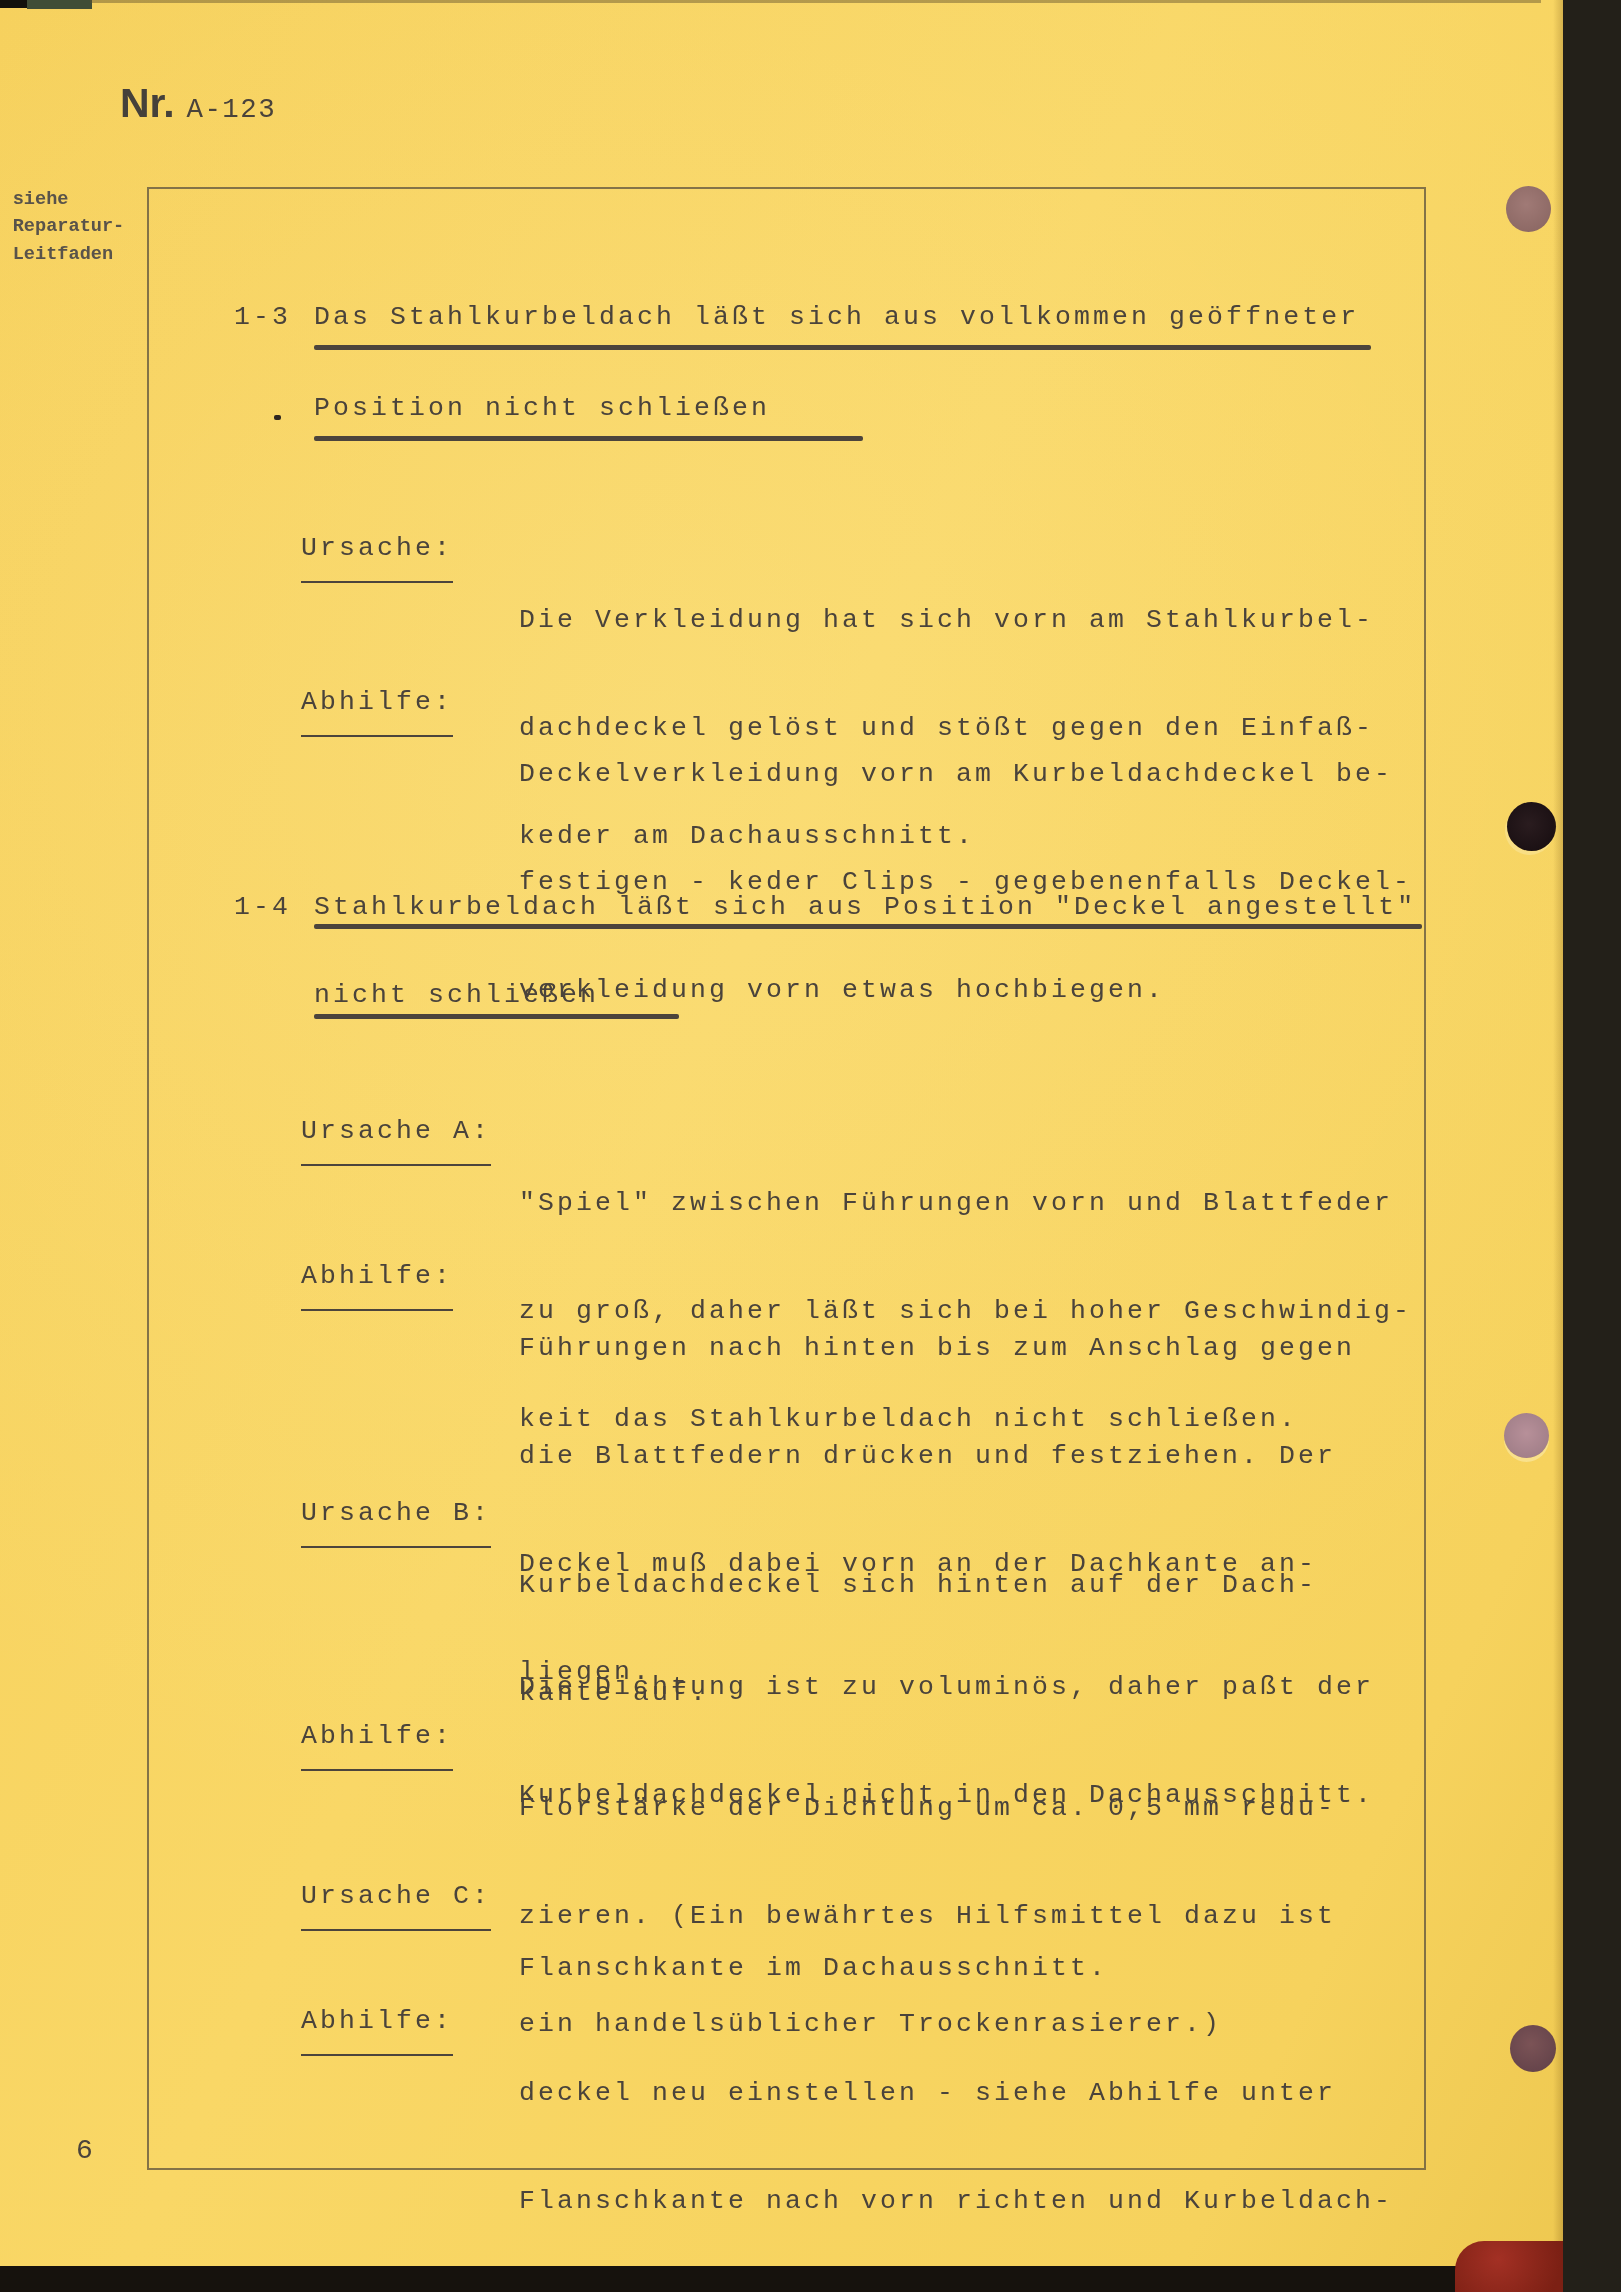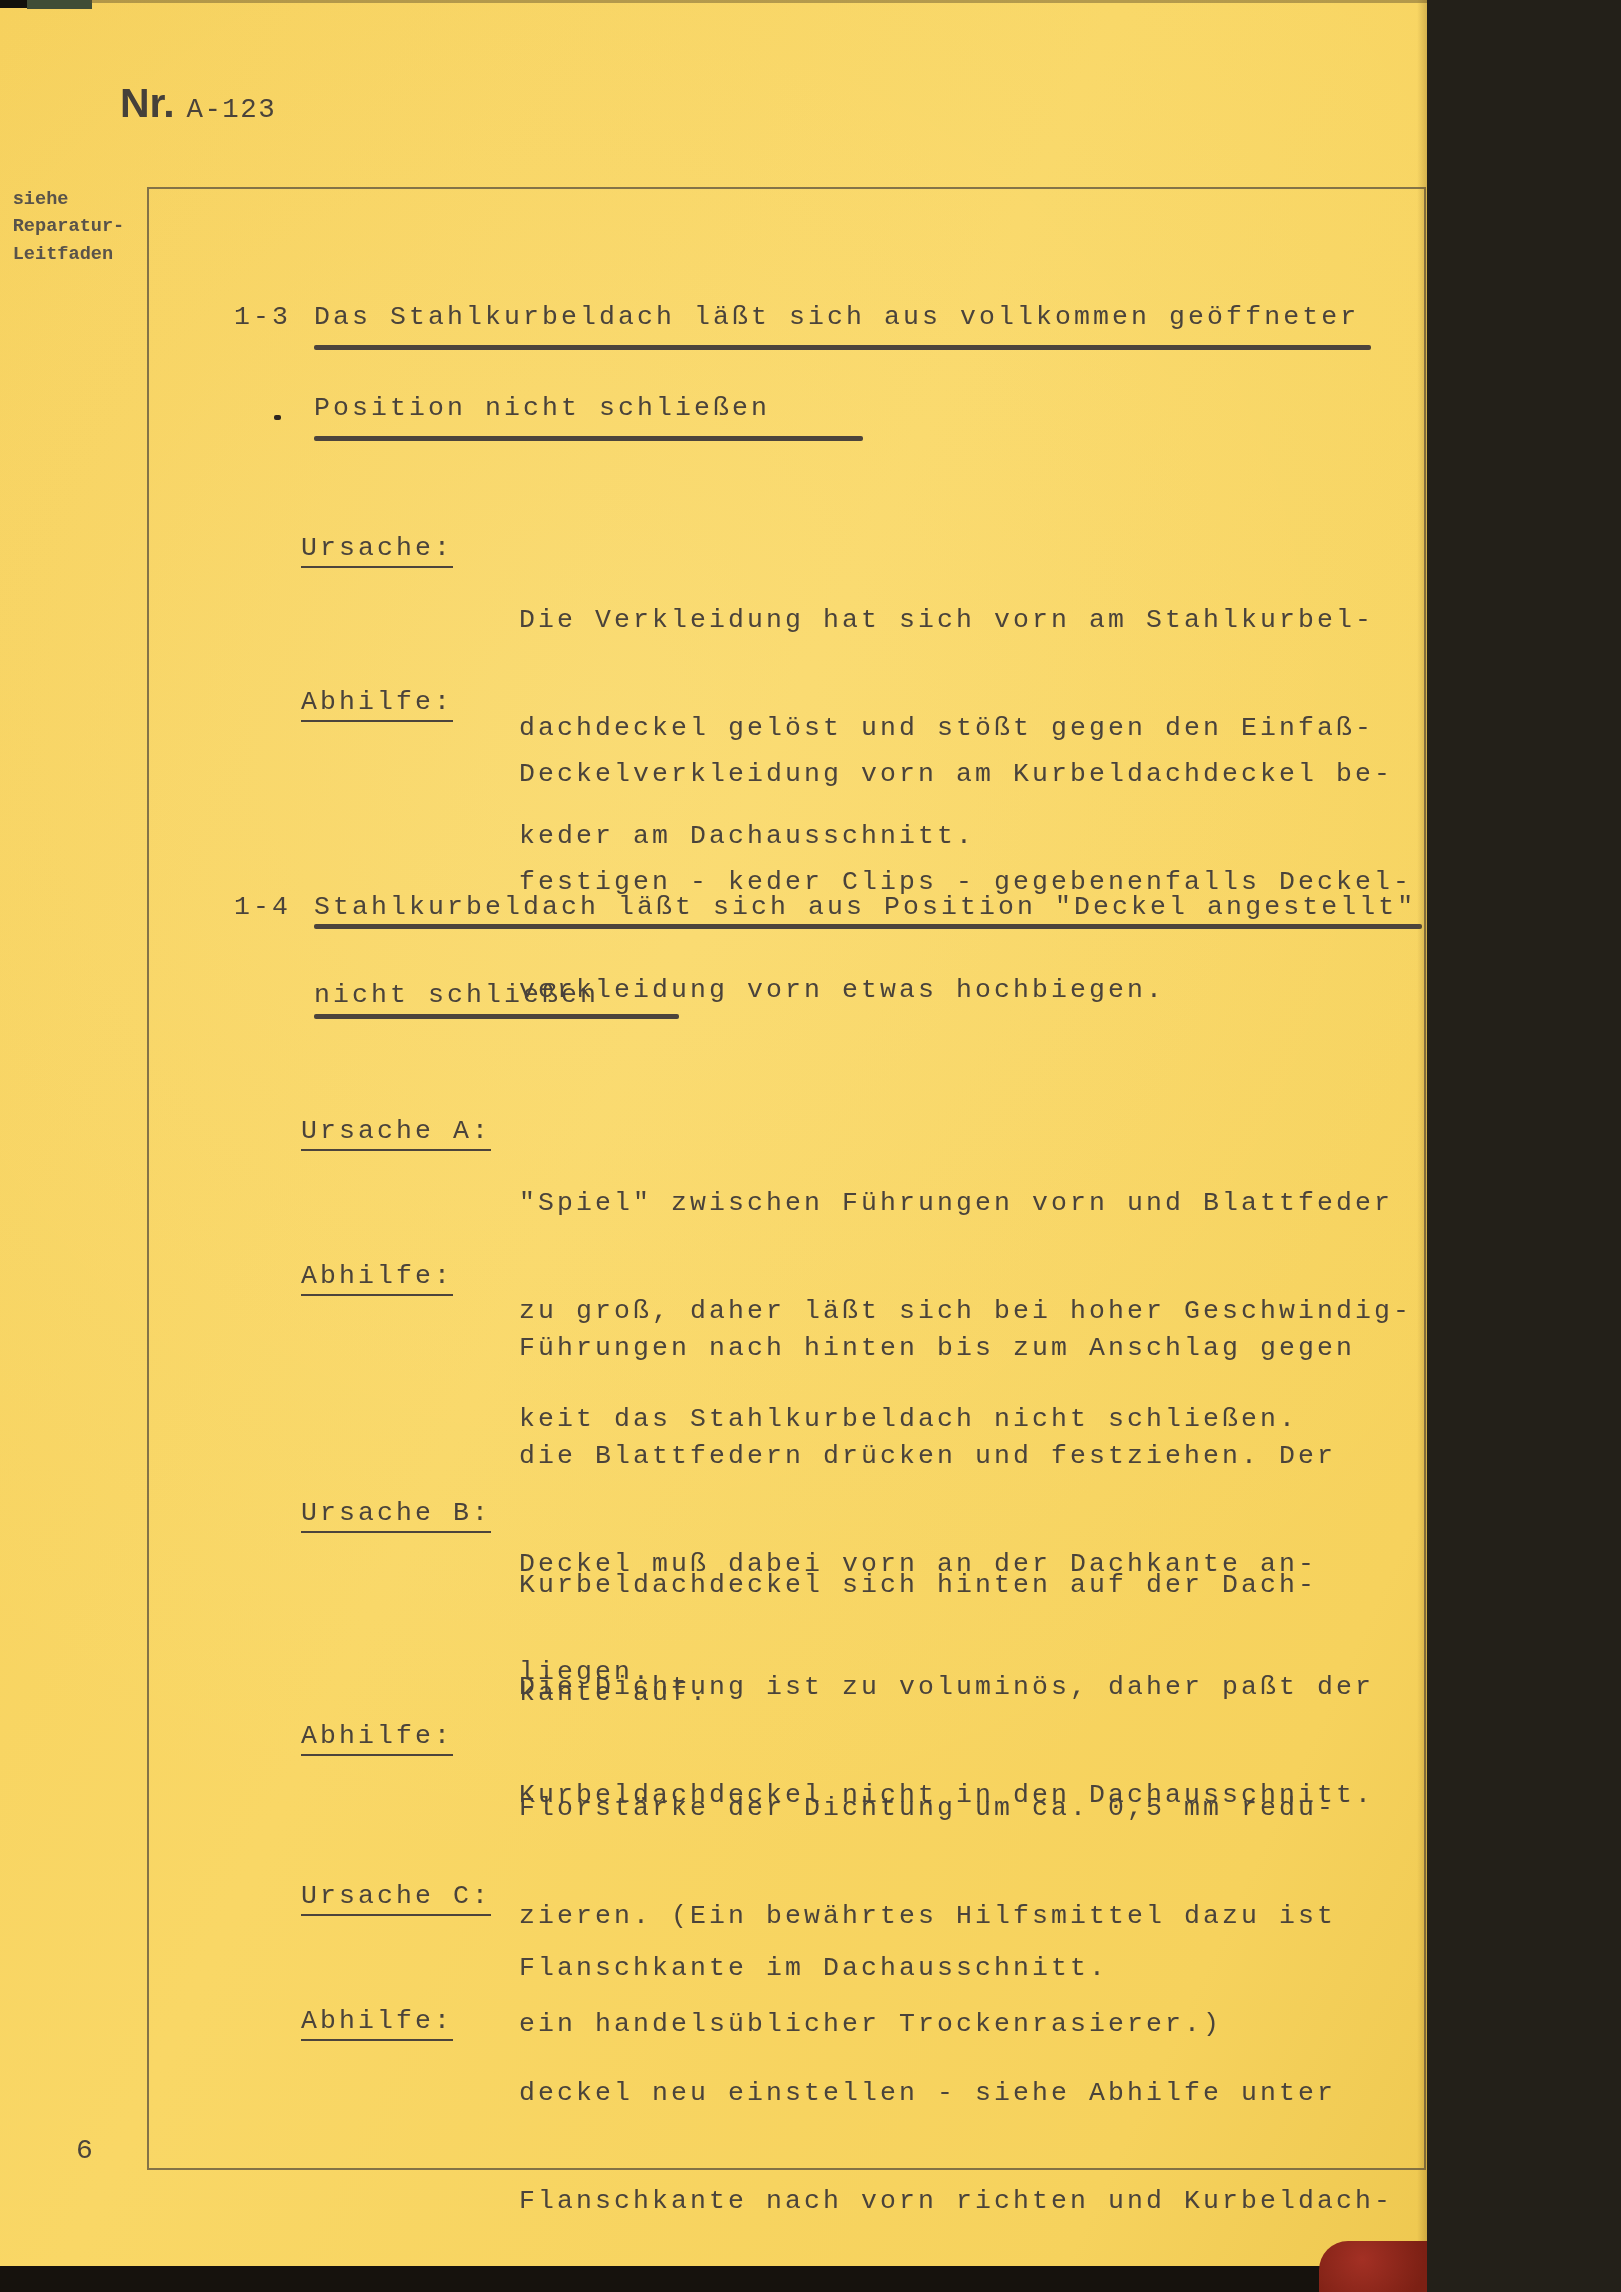--- a/index.html
+++ b/index.html
@@ -1,17 +1,17 @@
 <!DOCTYPE html>
 <html><head>
 <meta charset="utf-8">
 <style>
   html,body{margin:0;padding:0;background:#232019;}
   .page{
-    position:relative;width:1427px;height:2293px;overflow:hidden;
+    position:relative;width:1563px;height:2293px;overflow:hidden;
     background:
       radial-gradient(120% 80% at 42% 32%, rgba(255,238,170,0.22), rgba(255,238,170,0) 62%),
       linear-gradient(115deg,#f6d05b 0%,#f9d766 45%,#f6d25d 85%,#eec850 100%);
     font-family:"Liberation Mono","DejaVu Sans Mono",monospace;
     color:#4a433b;
   }
   .page::after{content:"";position:absolute;right:0;top:0;width:9.8px;height:100%;
     background:linear-gradient(90deg,rgba(0,0,0,0),rgba(120,85,20,0.28));pointer-events:none;}
   .tw{font-size:26.5px;line-height:36px;letter-spacing:3.1px;white-space:pre;}
 
@@ -44,21 +44,21 @@
   .n14,.h14-1{top:700px}
   .rule14-1{top:735px;left:165px;width:1108px;}
   .h14-2{top:788px}
   .rule14-2{top:825px;left:165px;width:365px;}
 
   .row{position:absolute;left:0;width:100%;height:0;}
   .r-13-u{top:341px}.r-13-a{top:495px}
   .r-14-ua{top:924px}.r-14-aa{top:1069px}
   .r-14-ub{top:1306px}
   .r-14-ab{top:1529px}.r-14-uc{top:1689px}.r-14-ac{top:1814px}
-  .lbl{position:absolute;left:152px;border-bottom:2.9px solid #4c443c;padding-bottom:0;}
+  .lbl{position:absolute;left:152px;border-bottom:2.9px solid #4c443c;padding-bottom:15px;}
   .txt{position:absolute;left:370px;}
   .txt-only{position:absolute;left:370px;}
   .p-ub2{top:1408px}
 
   
   .hole{position:absolute;border-radius:50%;}
   .hole1{left:1506px;top:186px;width:45px;height:46px;
     background:radial-gradient(circle at 45% 40%,#a07a76 0%,#8d6965 75%,#7d5a57 100%);}
   .hole2{left:1507px;top:802px;width:49px;height:49px;
     background:radial-gradient(circle at 45% 45%,#2a1c1f 0%,#190f12 80%);

